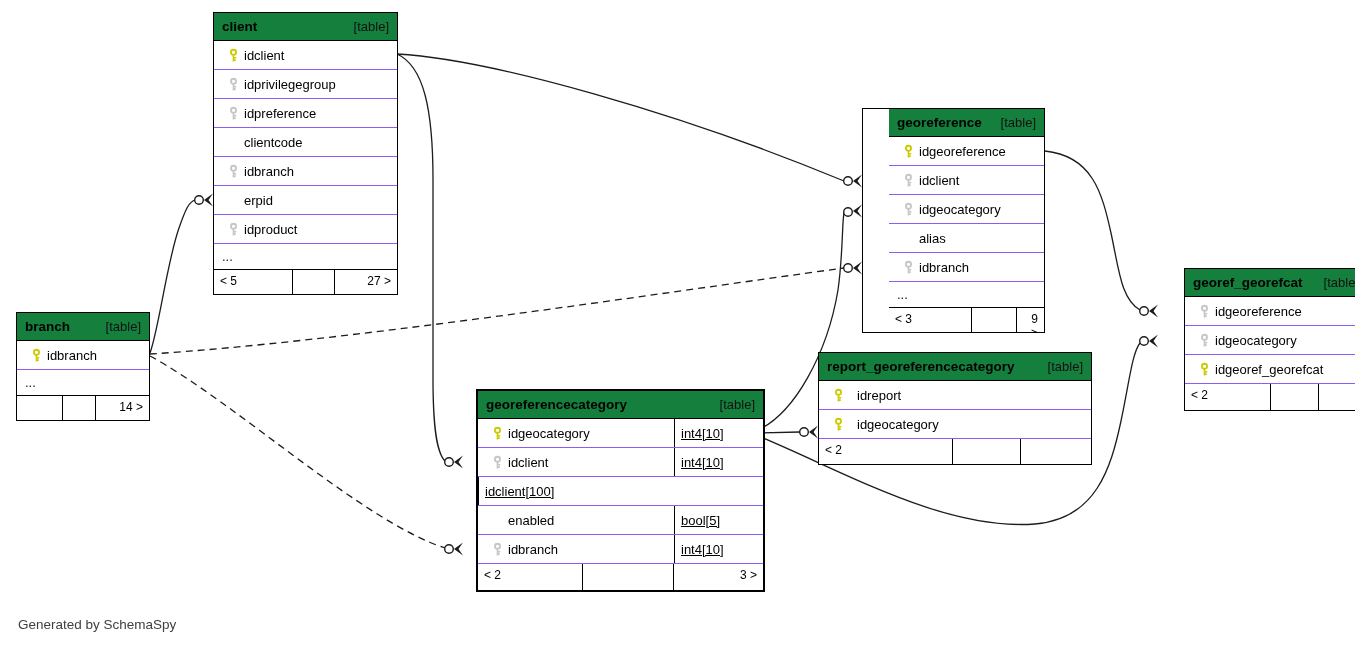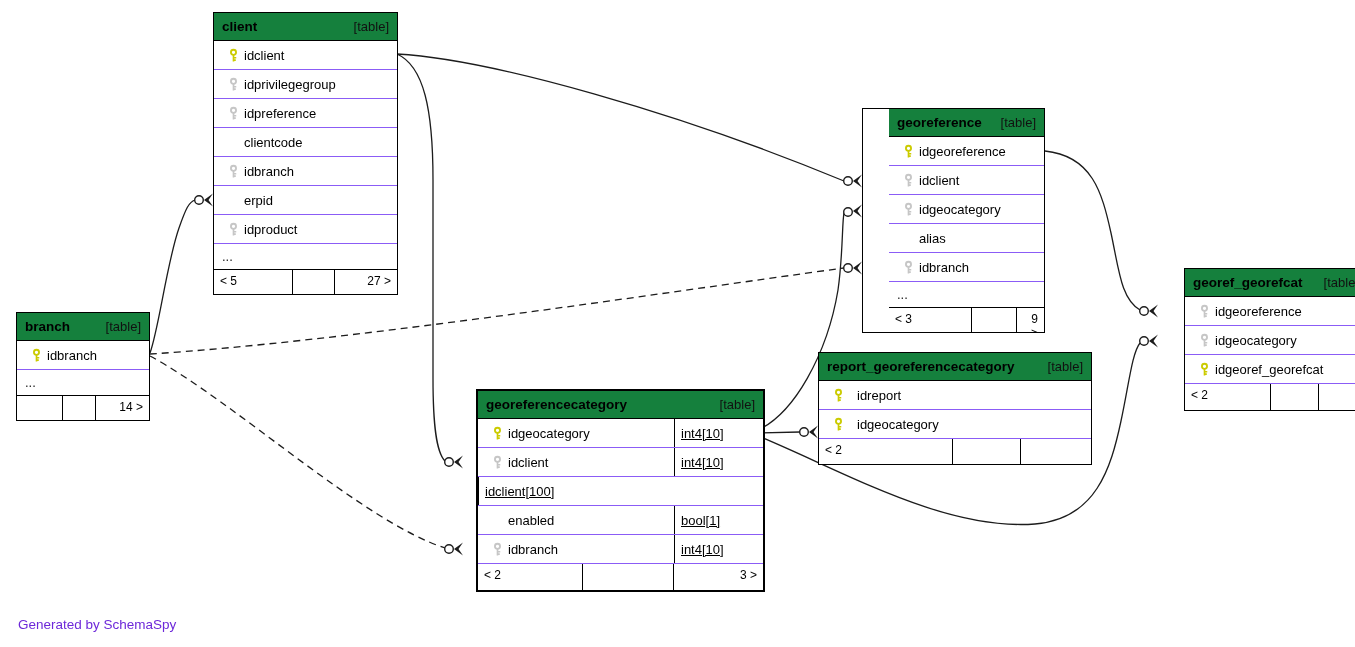--- a/index.html
+++ b/index.html
@@ -17,21 +17,21 @@
   .ctype{flex:0 0 89px;border-left:1px solid #000;align-self:stretch;display:flex;align-items:center;
          padding-left:6px;box-sizing:border-box;text-decoration:underline;}
   .key{display:inline-flex;width:22px;justify-content:center;flex:0 0 22px;}
   .pk{color:#cbcb00;}
   .fk{color:#c6c6c6;}
   .ellip{height:26px;display:flex;align-items:center;padding-left:8px;border-bottom:1px solid #000;
          box-sizing:border-box;color:#222;}
   .ftr{display:flex;height:24px;font-size:12px;box-sizing:border-box;}
   .fc{box-sizing:border-box;border-right:1px solid #000;padding:4px 6px;overflow:hidden;}
   .fc:last-child{border-right:none;text-align:right;}
-  .credit{position:absolute;left:18px;top:617px;font-size:13.5px;color:#6d28d9;z-index:2;}
+  .credit{position:absolute;left:18px;top:617px;font-size:13.5px;color:#404040;z-index:2;}
 </style>
 </head>
 <body>
 
 <div id="canvas">
 
   <svg class="edges" width="1355" height="647">
     <g fill="none" stroke="#1c1c1c" stroke-width="1.3">
       <path d="M397,54 C490,59 680,113 844,181"></path>
       <path d="M397,54 C424,66 433,110 433,180 L433,378 C433,424 436,452 445,461"></path>
@@ -280,21 +280,21 @@
         <span class="ctype">int4[10]</span>
       </div>
     <div class="row">
         <span class="ctype">idclient[100]</span>
       </div>
     <div class="row">
         <span class="cname">
           <span class="key"></span>
           <span>enabled</span>
         </span>
-        <span class="ctype">bool[1]</span>
+        <span class="ctype">bool[5]</span>
       </div>
     <div class="row">
         <span class="cname">
           <span class="key fk">
             <svg viewBox="0 0 12 16" width="11" height="15">
               <circle cx="6" cy="4.5" r="2.8" fill="none" stroke="currentColor" stroke-width="2"></circle>
               <path d="M6 7.3 L6 14.5 M6 10.5 L9 10.5 M6 13 L8.5 13" stroke="currentColor" stroke-width="1.8" fill="none"></path>
             </svg>
           </span>
           <span>idbranch</span>

